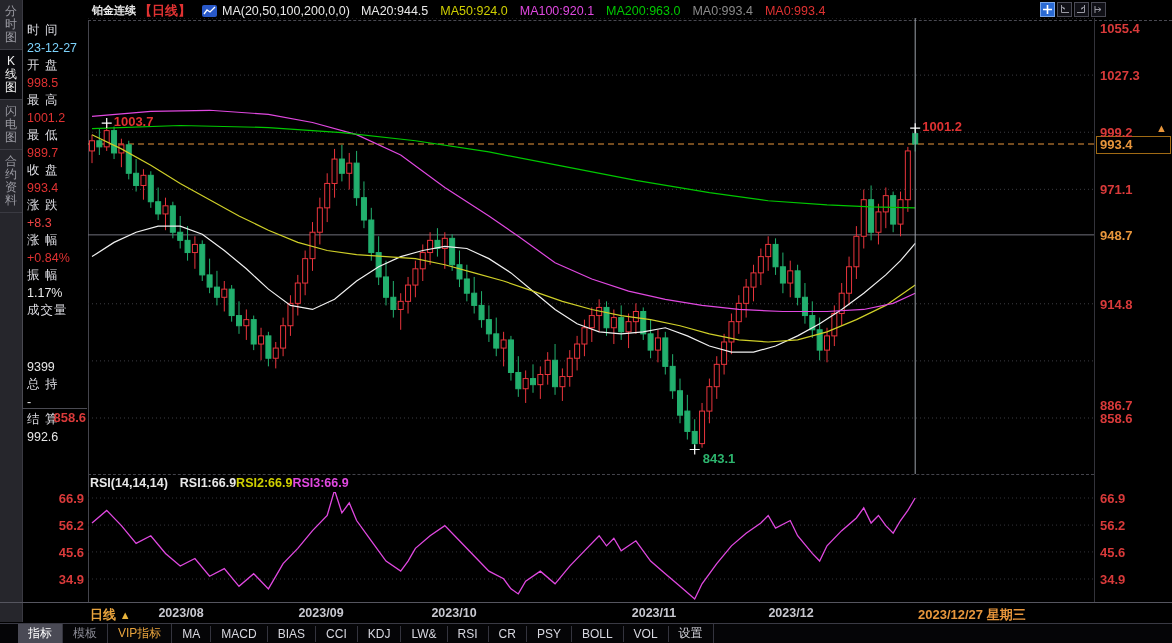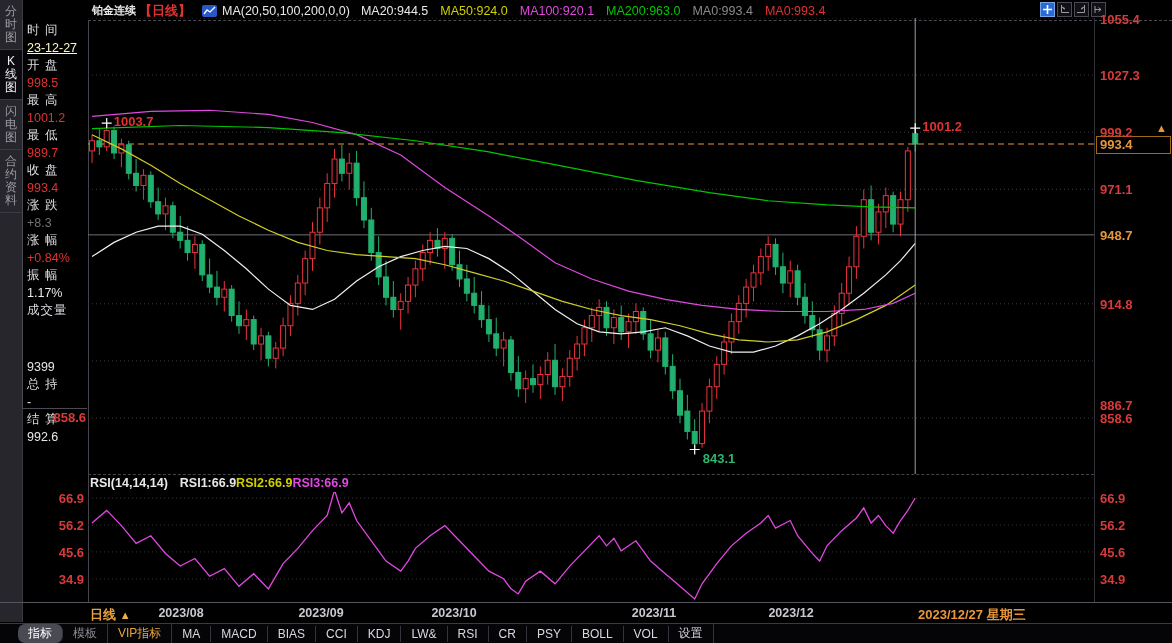--- a/index.html
+++ b/index.html
@@ -50,21 +50,21 @@
   #period-label .tri{color:#e8b43d;font-size:11px;}
   .month{position:absolute;top:606px;width:70px;margin-left:-35px;text-align:center;
          color:#c8c8d0;font-size:12.5px;font-weight:bold;}
   #cur-date{left:918px;top:606px;color:#e8963c;font-size:13px;font-weight:bold;}
   
   #toolbar{left:0;top:623px;width:1172px;height:20px;background:#050507;
            display:flex;align-items:center;padding-left:18px;box-sizing:border-box;
            border-top:1px solid #3a3a44;}
   .tb-item{font-size:12px;color:#d8d8e0;padding:1px 10px;border-right:1px solid #34343e;
            white-space:nowrap;cursor:default;}
-  .tb-item.active{background:#4a4a55;color:#ffffff;border-radius:7px;}
+  .tb-item.active{background:#4a4a55;color:#ffffff;}
   .tb-item.dim{color:#8a8a94;}
   .tb-item.vip{color:#e8a33d;}
 </style>
 </head>
 <body>
 
 <div class="abs" id="header">
   <span class="title">铂金连续</span>
   <span class="period" style="margin-left:-8px;">【日线】</span>
   <span class="ind-icon">
@@ -124,31 +124,31 @@
     <div class="vtab">
       <div>合</div>
       <div>约</div>
       <div>资</div>
       <div>料</div>
     </div>
   </div>
 
 <div class="abs" id="sidebar">
     <div class="lab">时 间</div>
-    <div style="color: #fef9c3; text-decoration: underline;">23-12-27</div>
+    <div style="color: #7dd3fc;">23-12-27</div>
     <div class="lab">开 盘</div>
     <div style="color: rgb(224, 50, 50);">998.5</div>
     <div class="lab">最 高</div>
     <div style="color: rgb(224, 50, 50);">1001.2</div>
     <div class="lab">最 低</div>
     <div style="color: rgb(224, 50, 50);">989.7</div>
     <div class="lab">收 盘</div>
     <div style="color: rgb(224, 50, 50);">993.4</div>
     <div class="lab">涨 跌</div>
-    <div style="color: #737373;">+8.3</div>
+    <div style="color: #ef4444;">+8.3</div>
     <div class="lab">涨 幅</div>
     <div style="color: rgb(224, 50, 50);">+0.84%</div>
     <div class="lab">振 幅</div>
     <div style="color: rgb(232, 232, 232);">1.17%</div>
     <div class="lab">成交量</div>
     <div style="color: #e5e5e5; margin-top: 39px;">9399</div>
     <div class="lab">总 持</div>
     <div style="color: rgb(232, 232, 232);">-</div>
     <div class="lab">结 算</div>
     <div style="color: rgb(232, 232, 232);">992.6</div>
@@ -455,21 +455,21 @@
     <div class="tb-item">KDJ</div>
     <div class="tb-item">LW&amp;</div>
     <div class="tb-item">RSI</div>
     <div class="tb-item">CR</div>
     <div class="tb-item">PSY</div>
     <div class="tb-item">BOLL</div>
     <div class="tb-item">VOL</div>
     <div class="tb-item">设置</div>
   </div>
 
-<div class="yaxis-label" style="top: 12px; color: rgb(217, 58, 58);">1055.4</div>
+<div class="yaxis-label" style="top: 21px; color: rgb(217, 58, 58);">1055.4</div>
 <div class="yaxis-label" style="top: 68.1138px; color: rgb(217, 58, 58);">1027.3</div>
 <div class="yaxis-label" style="top: 125.228px; color: rgb(217, 58, 58);">999.2</div>
 <div class="yaxis-label" style="top: 182.341px; color: rgb(217, 58, 58);">971.1</div>
 <div class="yaxis-label" style="top: 227.87px; color: rgb(232, 150, 60);">948.7</div>
 <div class="yaxis-label" style="top: 296.772px; color: rgb(217, 58, 58);">914.8</div>
 <div class="yaxis-label" style="top: 353.886px; color: rgb(217, 58, 58); margin-top: 44px;">886.7</div>
 <div class="yaxis-label" style="top: 411px; color: rgb(217, 58, 58);">858.6</div>
 <div class="rsi-label" style="left: 44px; width: 40px; text-align: right; top: 491px;">66.9</div>
 <div class="rsi-label" style="left: 1100px; top: 491px;">66.9</div>
 <div class="rsi-label" style="left: 44px; width: 40px; text-align: right; top: 518.084px;">56.2</div>

